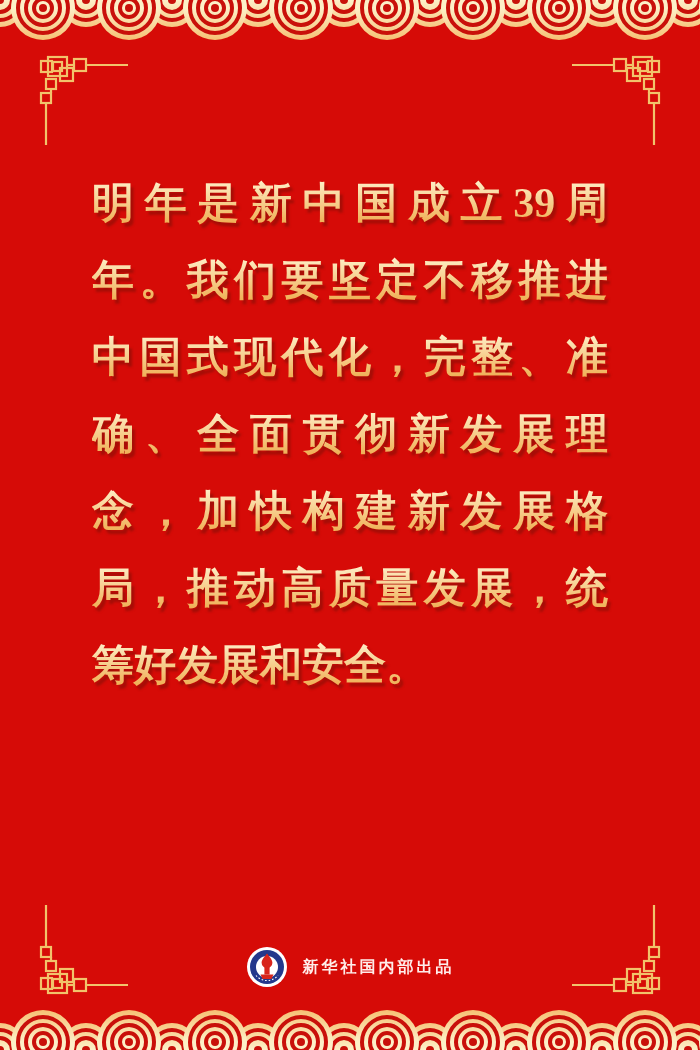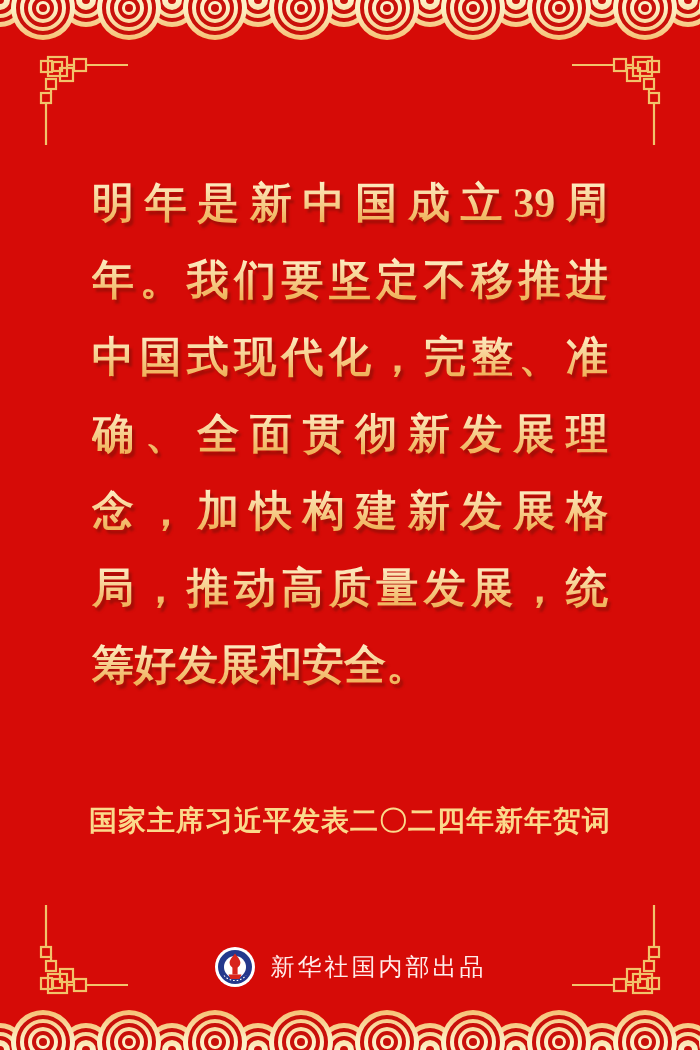--- a/index.html
+++ b/index.html
@@ -27,21 +27,21 @@
     position:absolute;left:0;right:0;top:802px;text-align:center;
     font-size:28px;font-weight:bold;letter-spacing:1px;
     color:var(--attribution_gold,#fbd98b);
   }
   
   .footer{
     position:absolute;left:0;right:0;top:946px;
     display:flex;justify-content:center;align-items:center;gap:15px;
   }
   .footer-text{
-    font-size:24px;font-weight:normal;letter-spacing:3px;
+    font-size:16px;font-weight:bold;letter-spacing:3px;
     color:var(--footer_white,#ffedea);
   }
   
   .watermark{
     position:absolute;right:6px;top:1048px;
     display:flex;align-items:center;gap:14px;
     color:var(--watermark,rgba(252,238,216,.62));
     font-size:21px;font-weight:bold;
   }
 </style>
@@ -194,21 +194,20 @@
         <span>好</span>
         <span>发</span>
         <span>展</span>
         <span>和</span>
         <span>安</span>
         <span>全</span>
         <span>。</span>
       </div>
     </div>
 
-  <div class="attribution">国家主席习近平发表二〇二四年新年贺词</div>
 
   <div class="footer">
     <svg width="42" height="42" viewBox="0 0 42 42" aria-hidden="true">
       <circle cx="21" cy="21" r="20" fill="#ffffff"></circle>
       <circle cx="21" cy="21" r="17" style="fill:var(--logo_blue,#24388c)"></circle>
       <circle cx="21" cy="21" r="11" fill="#ffffff"></circle>
       <g style="fill:var(--logo_red,#d8251c)">
         <path d="M21 7.5 c-3.2 4.2 -5.4 6.3 -5.4 9.3 a5.4 5.4 0 0 0 10.8 0 c0 -3 -2.2 -5.1 -5.4 -9.3 z"></path>
         <rect x="18.4" y="17.5" width="5.2" height="11"></rect>
         <path d="M14.5 28.5 h13 l-2 4.5 h-9 z"></path>

